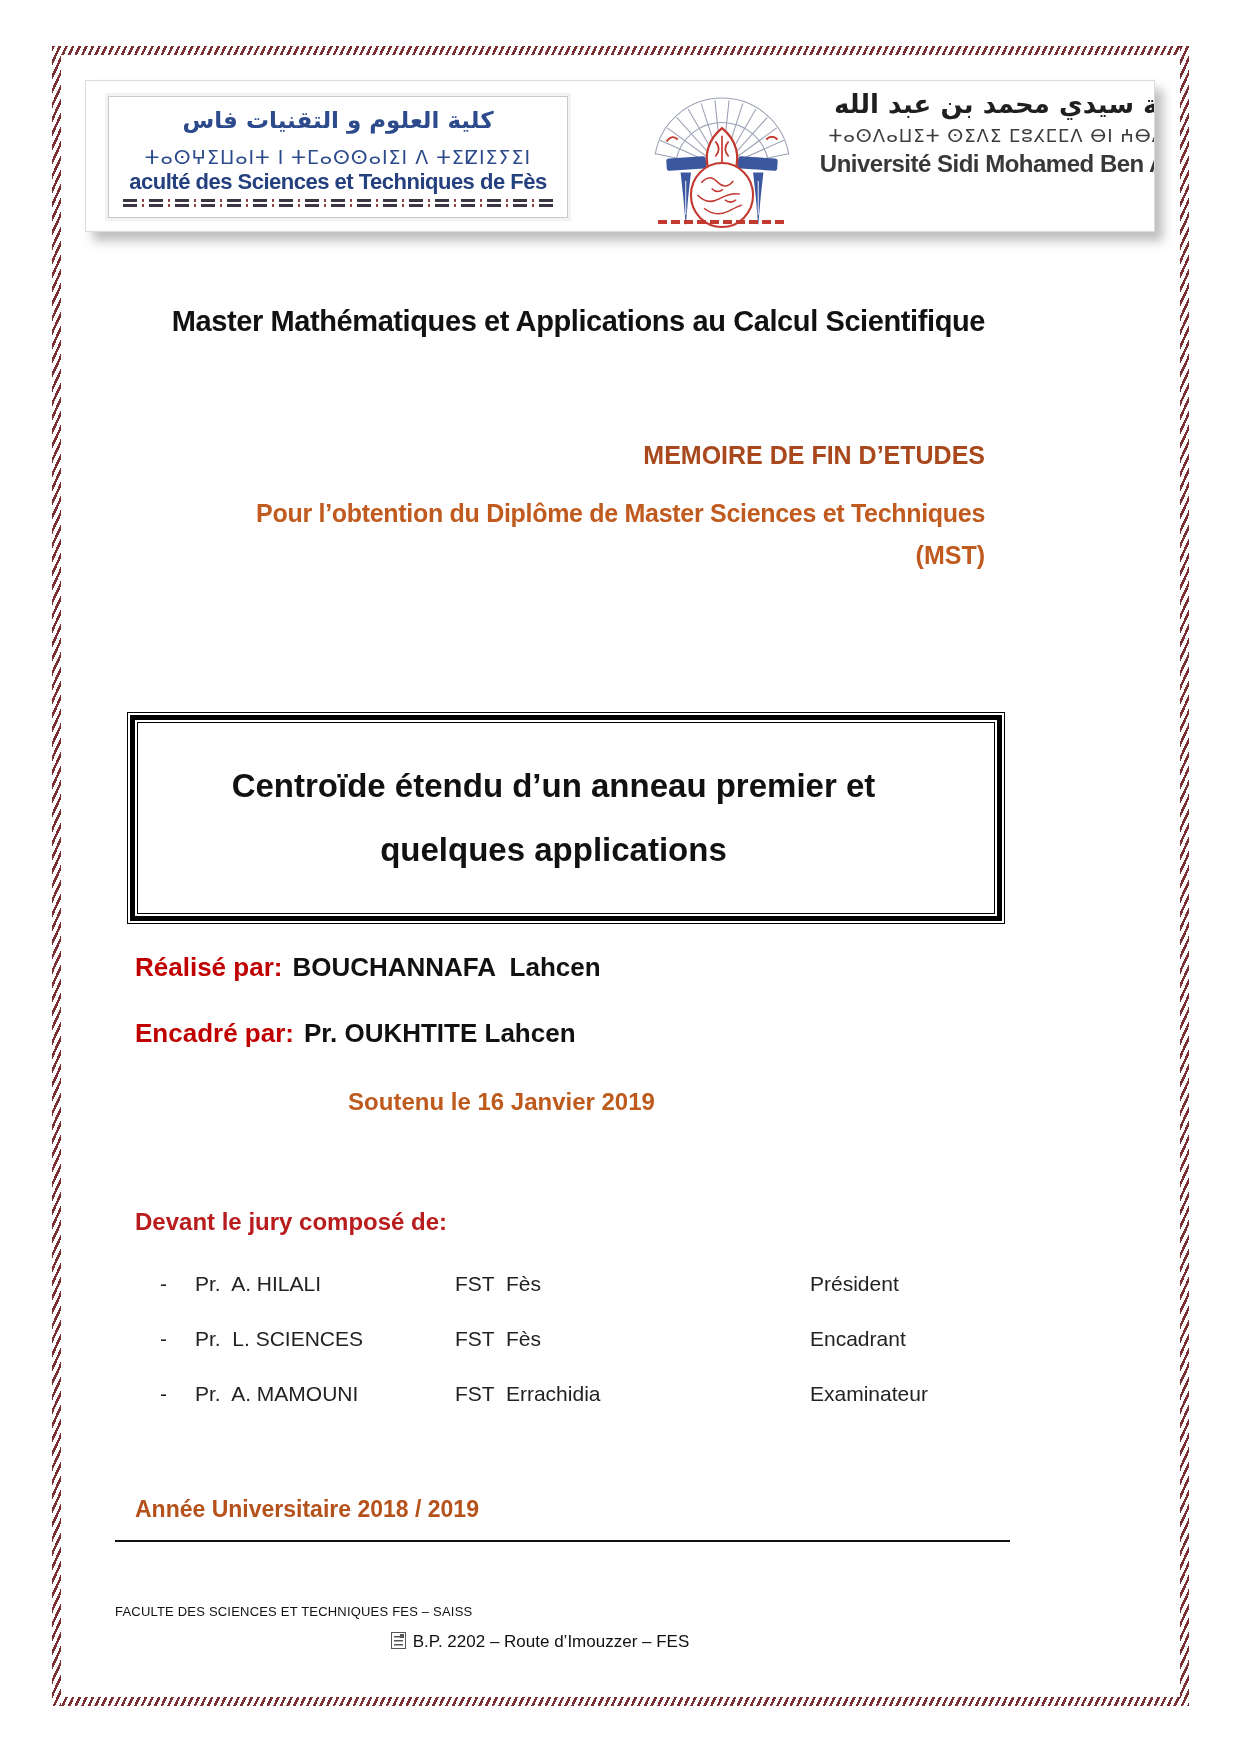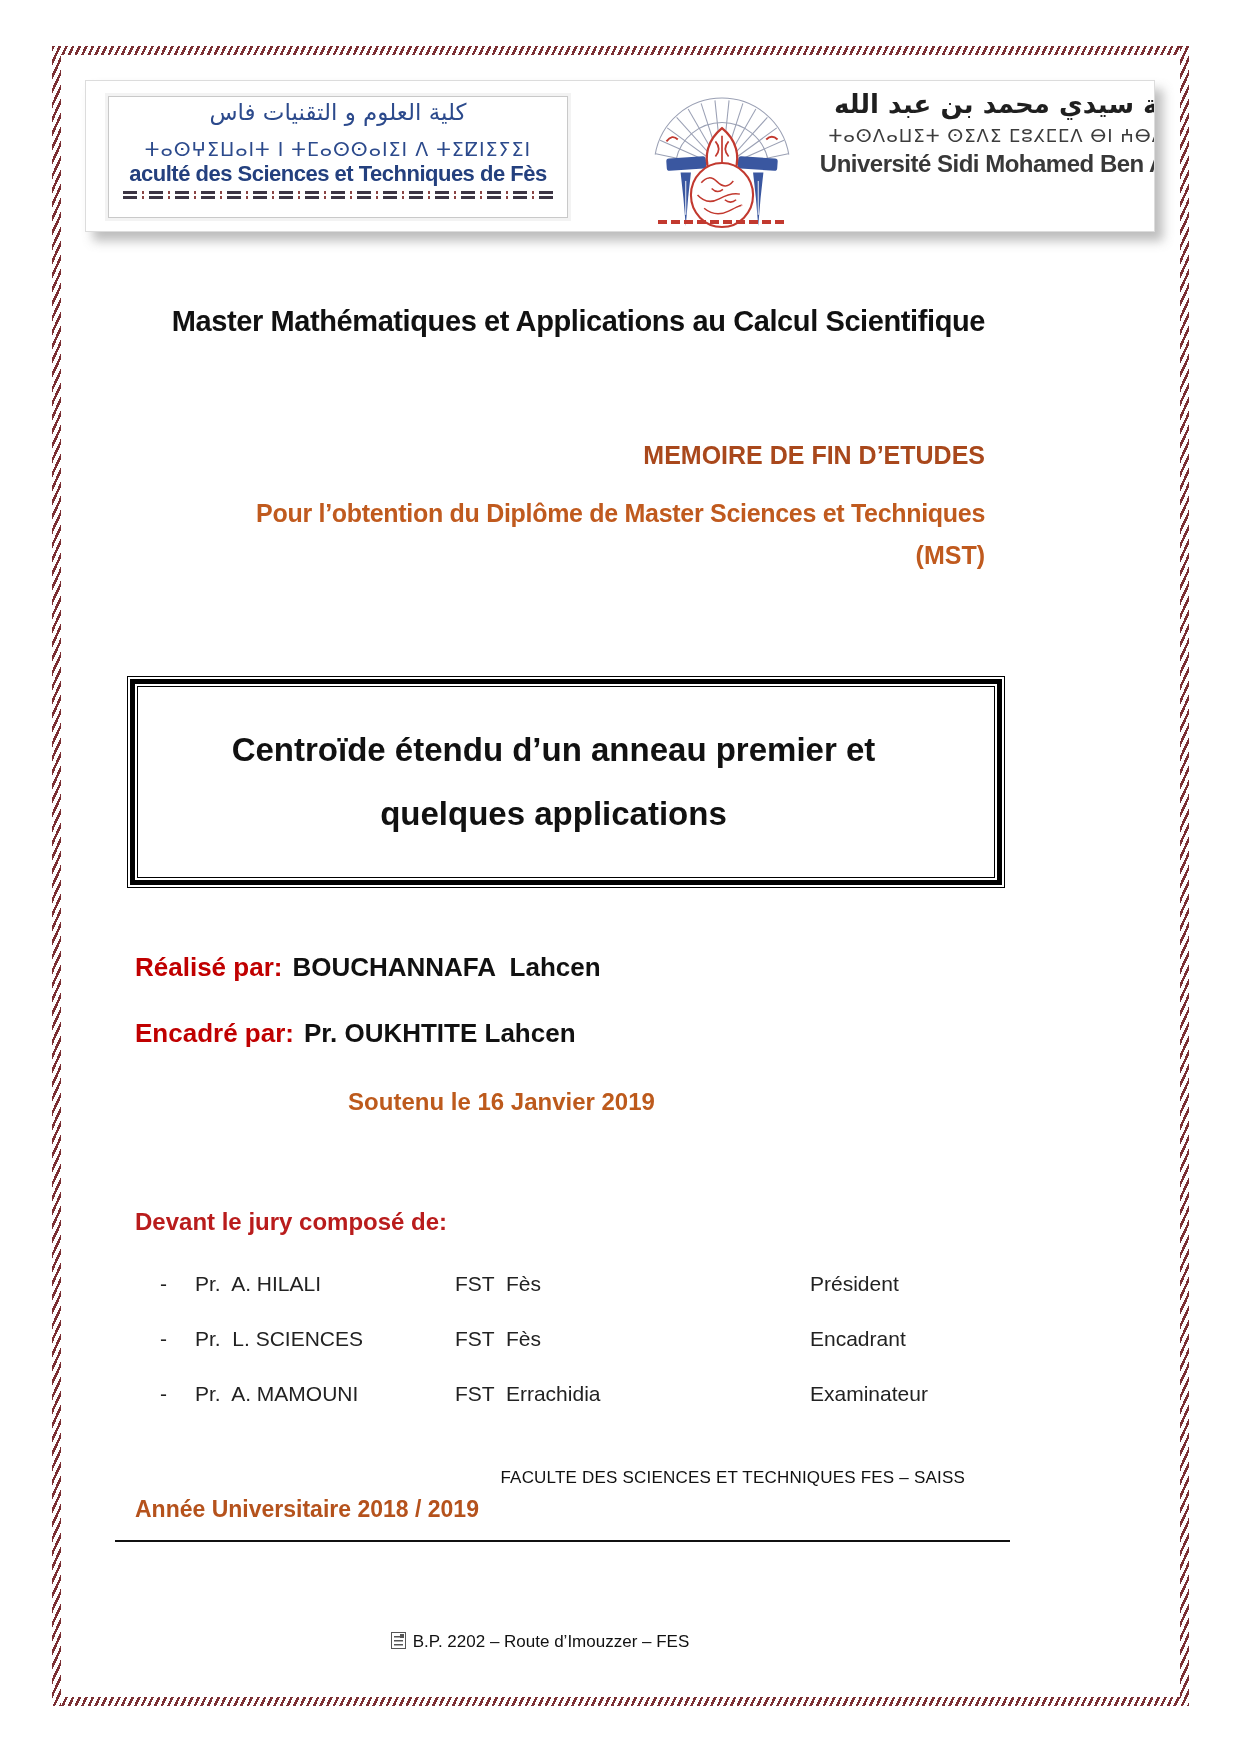--- a/index.html
+++ b/index.html
@@ -17,22 +17,22 @@
   
   .header{
     position:absolute;left:85px;top:80px;width:1068px;height:150px;background:#ffffff;
     border:1px solid #dcdcdc;box-shadow:8px 9px 10px rgba(110,110,110,.45);overflow:hidden;
   }
   .header-left{
     position:absolute;left:22px;top:15px;width:458px;height:120px;
     border:1px solid #c9c9c9;box-shadow:0 0 0 3px #f3f3f3;
     text-align:center;white-space:nowrap;
   }
-  .h-arabic-l{display:block;margin-top:2px;font-family:"DejaVu Sans",sans-serif;direction:rtl;
-    font-size:23px;font-weight:normal;color:#2c4a8c;}
+  .h-arabic-l{display:block;margin-top:10px;font-family:"DejaVu Sans",sans-serif;direction:rtl;
+    font-size:23px;font-weight:bold;color:#2c4a8c;}
   .h-tif-l{display:block;margin-top:13px;font-family:"DejaVu Sans",sans-serif;
     font-size:19px;color:#2c4a8c;letter-spacing:1px;}
   .h-fr-l{display:block;margin-top:1px;font-size:22px;font-weight:bold;color:#24407e;letter-spacing:-0.5px;}
   .dash-sep{height:3px;margin:4px 14px 0 14px;
     background:repeating-linear-gradient(90deg,#3c3544 0 14px,transparent 14px 19px,#8a4444 19px 21px,transparent 21px 26px);}
   .dash-sep.second{margin-top:2px;}
 
   .header-logo{position:absolute;left:556px;top:2px;width:160px;height:146px;}
   .logo-caption{position:absolute;left:572px;top:139px;width:128px;height:4px;
     background:repeating-linear-gradient(90deg,#c2392f 0 9px,transparent 9px 13px);}
@@ -50,41 +50,41 @@
   .center{text-align:right;padding-right:25px;}
   .blk{color:#111111;font-weight:bold;}
 
   .program1{top:305px;font-size:29px;letter-spacing:-0.4px;}
   .program2{top:372px;font-size:29px;}
   .memoire{top:441px;font-size:25px;color:#a9481c;font-weight:bold;}
   .obtention1{top:499px;font-size:25px;color:#c05a1e;font-weight:bold;letter-spacing:-0.3px;}
   .obtention2{top:541px;font-size:25px;color:#c05a1e;font-weight:bold;}
 
   
-  .titlebox{top:676px;left:12px;width:878px;height:212px;border:1px solid #000;padding:2px;}
+  .titlebox{top:712px;left:12px;width:878px;height:212px;border:1px solid #000;padding:2px;}
   .titlebox .mid{border:5px solid #000;height:100%;box-sizing:border-box;padding:2px;}
   .titlebox .inner{border:1px solid #000;height:100%;box-sizing:border-box;
     display:flex;flex-direction:column;justify-content:center;text-align:center;padding-right:25px;}
   .thesis-line{font-size:33px;font-weight:bold;color:#111;line-height:64px;}
 
   .realise{top:952px;left:20px;width:860px;font-size:26px;font-weight:bold;}
   .encadre{top:1018px;left:20px;width:860px;font-size:26px;font-weight:bold;}
   .red-label{color:#c00000;margin-right:10px;}
   .person-name{color:#111111;white-space:pre;}
   .soutenu{top:1088px;text-align:center;padding-right:122px;font-size:24px;font-weight:bold;color:#bd5a1c;}
 
   .jury-head{top:1208px;left:20px;width:860px;font-size:24px;font-weight:bold;color:#b91c1c;}
   .jury-row{position:absolute;left:0;width:100%;height:30px;font-size:21px;color:#222222;}
   .jury-row span{position:absolute;white-space:pre;}
   .jr-0{top:1272px;} .jr-1{top:1327px;} .jr-2{top:1382px;}
   .j-dash{left:45px;} .j-name{left:80px;} .j-inst{left:340px;} .j-role{left:695px;}
 
   .annee{top:1496px;left:20px;width:860px;font-size:23px;font-weight:bold;color:#b5521c;}
   .rule{top:1540px;height:2px;background:#111111;}
-  .footer1{top:1468px;text-align:right;padding-right:45px;font-size:17px;color:#111111;letter-spacing:0.2px;}
+  .footer1{top:1604px;text-align:left;padding-right:45px;font-size:13px;color:#111111;letter-spacing:0.2px;}
   .footer2{top:1612px;text-align:center;padding-right:45px;font-size:17px;color:#111111;margin-top:20px;}
   .doc-icon{display:inline-block;vertical-align:-2px;width:13px;height:15px;margin-right:7px;
     border:1.5px solid #555;background:
       linear-gradient(#555 0 0) 2px 3px/7px 1.5px no-repeat,
       linear-gradient(#555 0 0) 2px 7px/9px 1.5px no-repeat,
       linear-gradient(#555 0 0) 2px 11px/9px 1.5px no-repeat,#fff;}
   .doc-icon i{display:block;width:4px;height:4px;background:#555;margin:1px 1px 0 auto;}
 </style>
 </head>
 <body>

